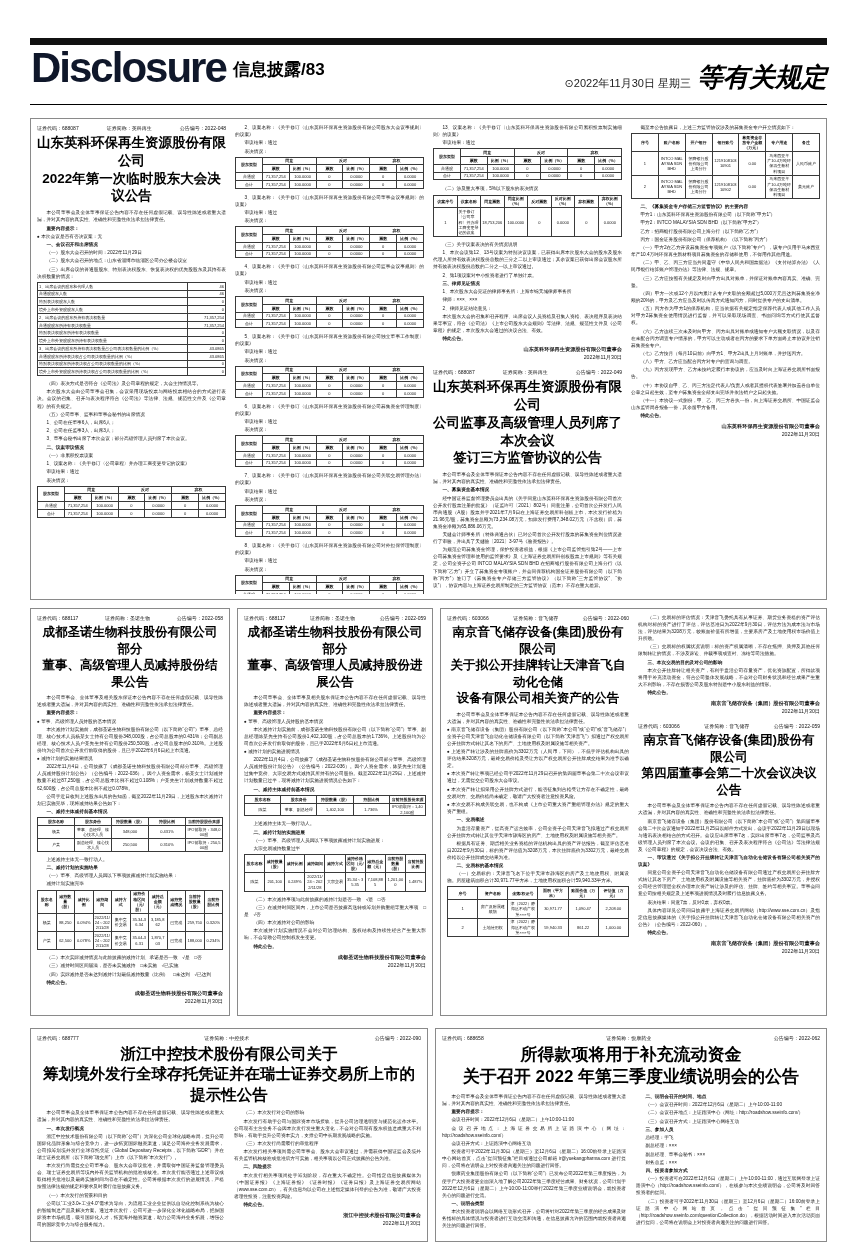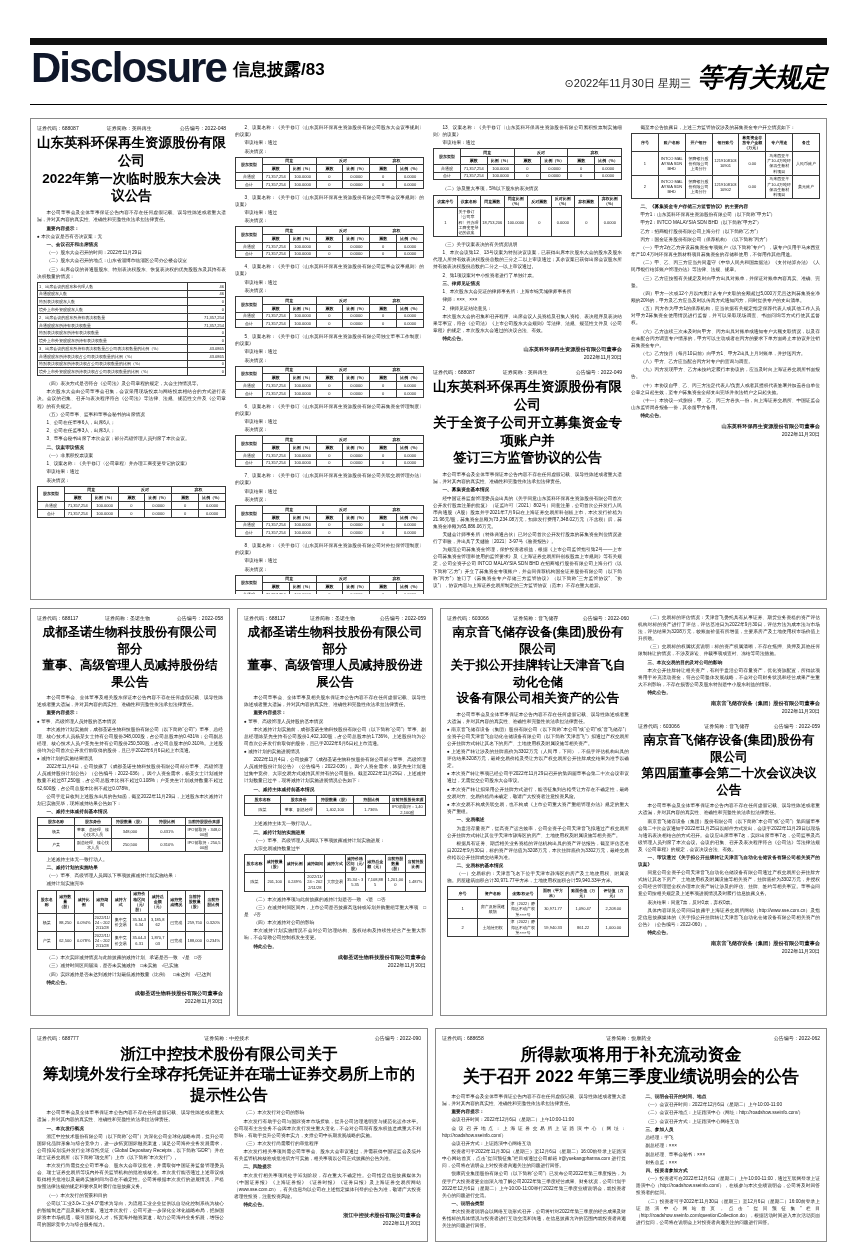--- a/index.html
+++ b/index.html
@@ -582,21 +582,21 @@
           <div class="sig">山东英科环保再生资源股份有限公司董事会</div>
           <div class="date">2022年11月30日</div>
 
           <div class="codeline" style="margin-top:8px">
             <span>证券代码：688087</span>
             <span>证券简称：英科再生</span>
             <span>公告编号：2022-049</span>
           </div>
           <div class="atitle t14">
             <div>山东英科环保再生资源股份有限公司</div>
-            <div>关于全资子公司开立募集资金专项账户并</div>
+            <div>公司监事及高级管理人员列席了本次会议</div>
             <div>签订三方监管协议的公告</div>
           </div>
           <div>
 
           <p class="p">本公司董事会及全体董事保证本公告内容不存在任何虚假记载、误导性陈述或者重大遗漏，并对其内容的真实性、准确性和完整性依法承担法律责任。</p>
               <p class="p hd">一、募集资金基本情况</p>
               <p class="p">经中国证券监督管理委员会出具的《关于同意山东英科环保再生资源股份有限公司首次公开发行股票注册的批复》（证监许可〔2021〕802号）同意注册，公司首次公开发行人民币普通股（A股）股票并于2021年7月9日在上海证券交易所科创板上市，本次发行价格为21.96元/股，募集资金总额为73,234.08万元，扣除发行费用7,348.02万元（不含税）后，募集资金净额为65,886.06万元。</p>
               <p class="p">天健会计师事务所（特殊普通合伙）已对公司首次公开发行股票的募集资金到位情况进行了审验，并出具了天健验〔2021〕3-97号《验资报告》。</p>
               <p class="p">为规范公司募集资金管理，保护投资者权益，根据《上市公司监管指引第2号——上市公司募集资金管理和使用的监管要求》及《上海证券交易所科创板股票上市规则》等有关规定，公司全资子公司 INTCO MALAYSIA SDN BHD 在招商银行股份有限公司上海分行（以下简称“乙方”）开立了募集资金专项账户，并会同保荐机构国金证券股份有限公司（以下简称“丙方”）签订了《募集资金专户存储三方监管协议》（以下简称“三方监管协议”、“协议”），协议内容与上海证券交易所制定的三方监管协议（范本）不存在重大差异。</p>
             </div>

